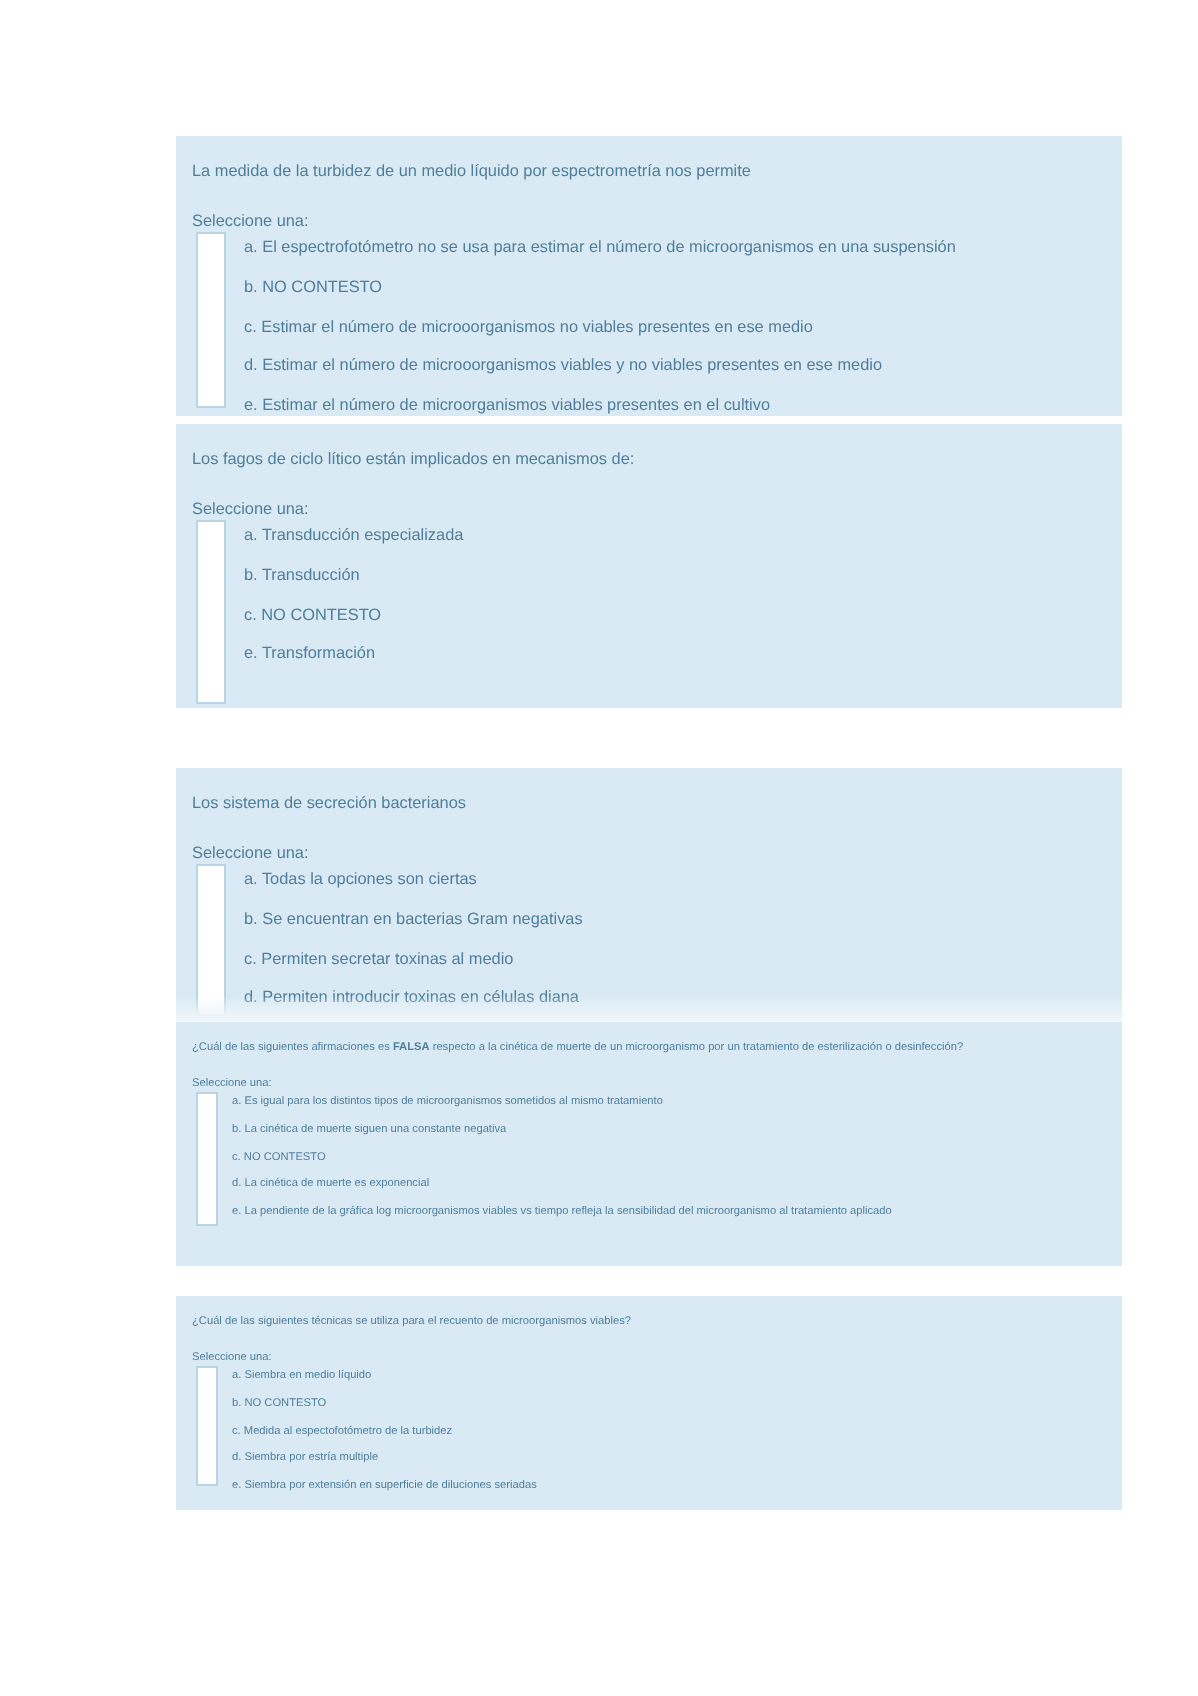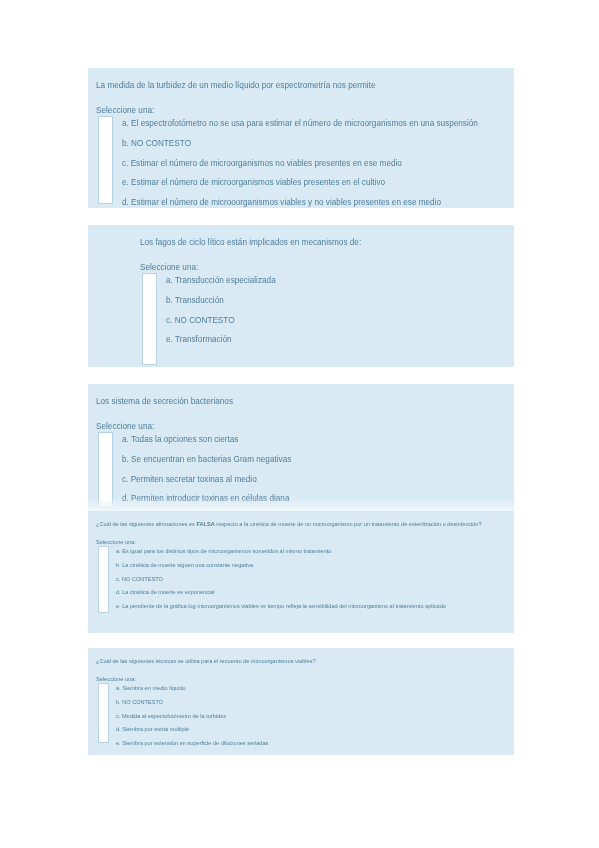--- a/index.html
+++ b/index.html
@@ -17,21 +17,21 @@
   .page {
     position: absolute;
     inset: 0;
     background: #ffffff;
   }
 
   
   .qblock {
     position: absolute;
     left: 88px;
-    width: 426px;
+    width: 473px;
     background: #d9eaf4;
     box-sizing: border-box;
   }
   .qblock.large { font-size: 8.2px; }
   .qblock.small { font-size: 5.6px; }
 
   .qtext {
     color: #4e7e9b;
     line-height: 1.45;
     padding: 0 12px 0 8px;
@@ -83,21 +83,21 @@
     left: 0;
     right: 0;
     bottom: 0;
     height: 14px;
     background: linear-gradient(to bottom, rgba(217,234,244,0) 0%, rgba(236,244,249,0.85) 60%, rgba(244,249,252,1) 100%);
     pointer-events: none;
   }
 
   
   #q1 { top: 68px;  height: 140px; z-index: 1; }
-  #q2 { top: 225px; height: 142px; z-index: 1; padding-left: 44px; }
+  #q2 { top: 212px; height: 142px; z-index: 1; }
   #q3 { top: 371px; height: 128px; z-index: 1; margin-top: 13px; }
   #q4 { top: 511px; height: 122px; z-index: 3; }
   #q5 { top: 648px; height: 107px; z-index: 3; }
 
   
   #q1 .radio-strip { top: 1px;  height: 88px; }
   #q2 .radio-strip { top: 1px;  height: 92px; }
   #q3 .radio-strip { top: 1px;  height: 76px; }
   #q4 .radio-strip { top: 1px;  height: 67px; }
   #q5 .radio-strip { top: 1px;  height: 60px; }
@@ -107,23 +107,23 @@
 
 <div class="page">
 
   <div class="qblock large" id="q1">
     <div class="qtext">La medida de la turbidez de un medio líquido por espectrometría nos permite</div>
     <div class="selecthint">Seleccione una:</div>
     <div class="options">
       <div class="radio-strip"></div>
       <div class="option">a. El espectrofotómetro no se usa para estimar el número de microorganismos en una suspensión</div>
       <div class="option">b. NO CONTESTO</div>
-      <div class="option">c. Estimar el número de microorganismos no viables presentes en ese medio</div>
+      <div class="option">c. Estimar el número de microoorganismos no viables presentes en ese medio</div>
+      <div class="option">d. Estimar el número de microoorganismos viables y no viables presentes en ese medio</div>
       <div class="option">e. Estimar el número de microorganismos viables presentes en el cultivo</div>
-      <div class="option">d. Estimar el número de microoorganismos viables y no viables presentes en ese medio</div>
       <div class="tail"></div>
     </div>
   </div>
 
   <div class="qblock large" id="q2">
     <div class="qtext">Los fagos de ciclo lítico están implicados en mecanismos de:</div>
     <div class="selecthint">Seleccione una:</div>
     <div class="options">
       <div class="radio-strip"></div>
       <div class="option">a. Transducción especializada</div>

